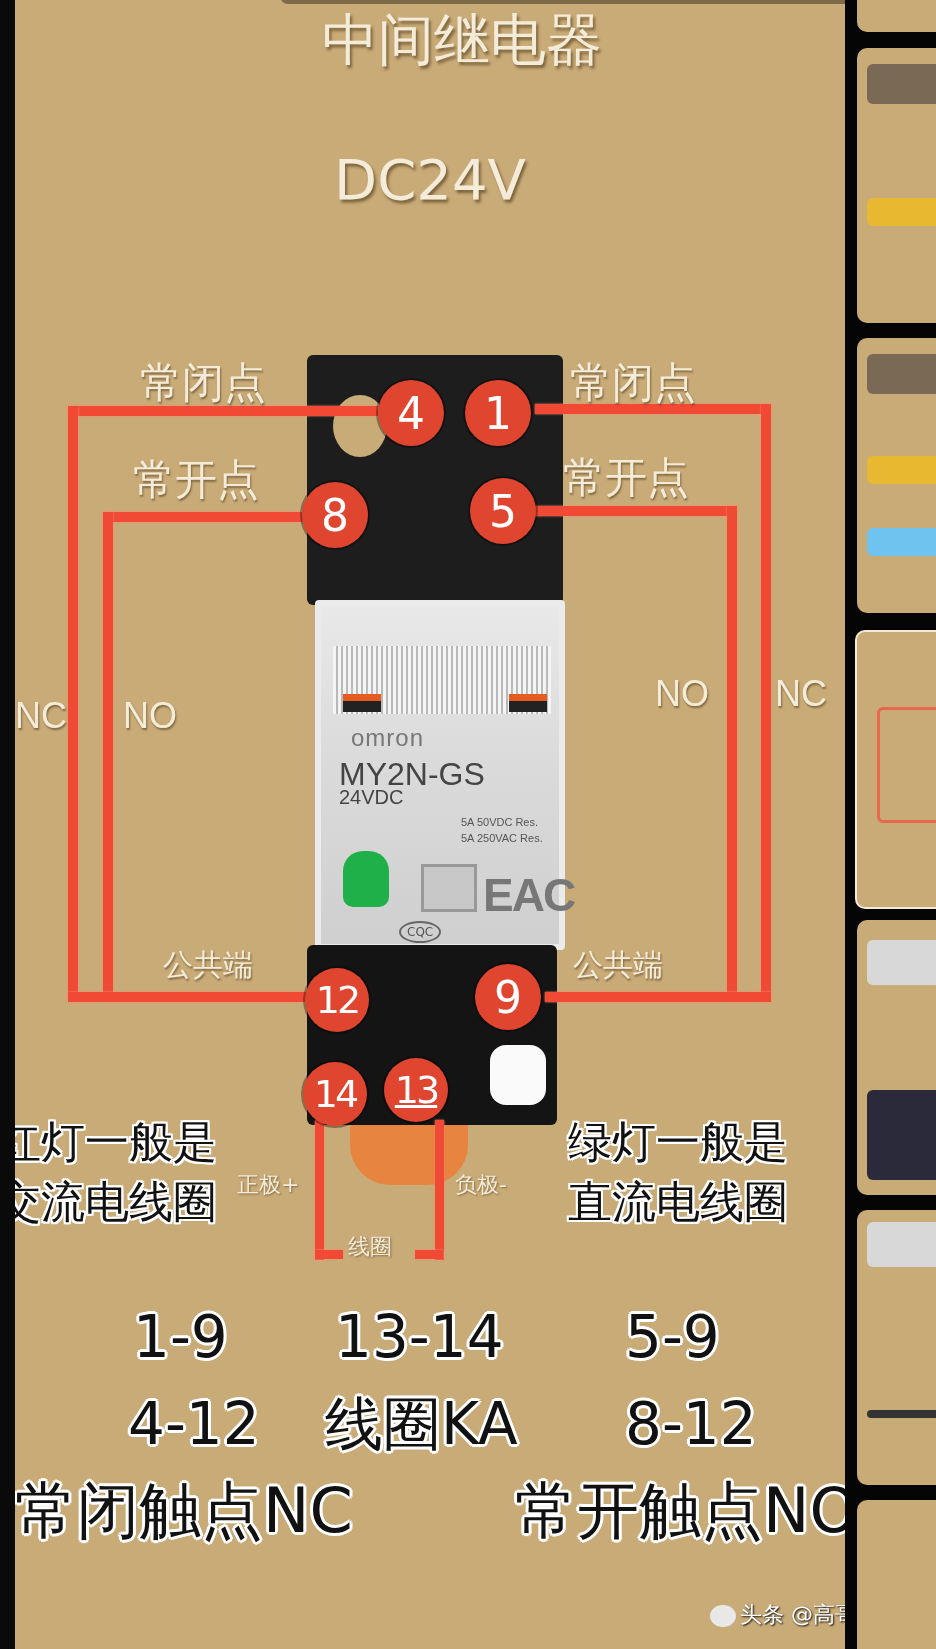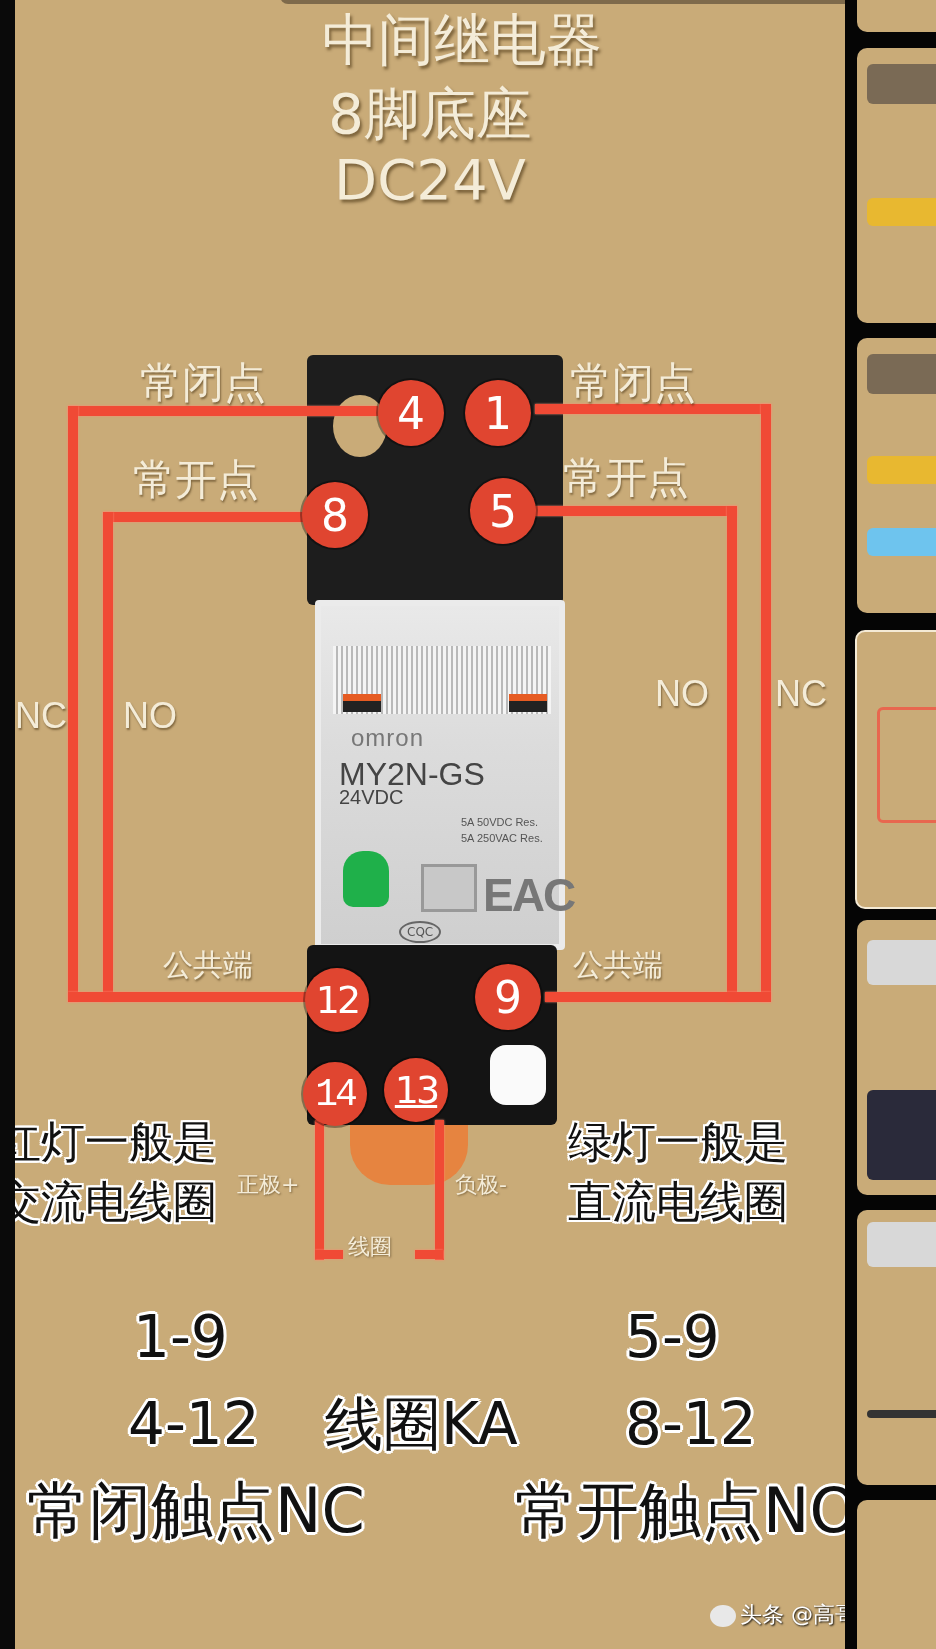--- a/index.html
+++ b/index.html
@@ -99,21 +99,20 @@
 </style>
 </head>
 <body>
 
 <div class="left-strip"></div>
 
 <div class="main">
   <div class="top-bar"></div>
 
   <div class="title-line" style="top:12px;margin-left:32px;">中间继电器</div>
-  <div class="title-line" style="top:86px;">8脚底座</div>
   <div class="title-line" style="top:152px;">DC24V</div>
 
   <div class="socket-top"></div>
   <div class="socket-hole"></div>
 
   <div class="relay-body">
     <div class="relay-grille"></div>
     <div class="relay-orange" style="left:22px;"></div>
     <div class="relay-orange" style="left:188px;"></div>
     <div class="relay-brand">omron</div>
@@ -149,21 +148,21 @@
   <div class="wire" style="left:300px; top:1250px; width:28px; height:9px;"></div>
   <div class="wire" style="left:420px; top:1120px; width:9px; height:140px;"></div>
   <div class="wire" style="left:400px; top:1250px; width:28px; height:9px;"></div>
 
   <div class="pin" style="left:363px; top:380px;">4</div>
   <div class="pin" style="left:450px; top:380px;">1</div>
   <div class="pin" style="left:287px; top:482px;">8</div>
   <div class="pin" style="left:455px; top:478px;">5</div>
   <div class="pin sm" style="left:290px; top:968px;">12</div>
   <div class="pin" style="left:460px; top:964px;">9</div>
-  <div class="pin sm" style="left:288px; top:1062px;font-family:Liberation Mono, monospace;">14</div>
+  <div class="pin sm" style="left:288px; top:1062px;">14</div>
   <div class="pin sm" style="left:369px; top:1058px;text-decoration:underline;">13</div>
 
   <div class="small-label" style="left:125px; top:355px;">常闭点</div>
   <div class="small-label" style="left:555px; top:355px;">常闭点</div>
   <div class="small-label" style="left:118px; top:452px;">常开点</div>
   <div class="small-label" style="left:548px; top:450px;">常开点</div>
   <div class="small-label" style="left:148px; top:945px; font-size:30px;">公共端</div>
   <div class="small-label" style="left:558px; top:945px; font-size:30px;">公共端</div>
 
   <div class="side-label" style="left:0px; top:695px;">NC</div>
@@ -175,24 +174,25 @@
   <div class="pol-label" style="left:440px; top:1170px;">负极-</div>
   <div class="pol-label" style="left:333px; top:1232px;">线圈</div>
 
   <div class="black-text" style="left:-18px; top:1120px;">红灯一般是</div>
   <div class="black-text" style="left:-18px; top:1180px;">交流电线圈</div>
   <div class="black-text" style="left:553px; top:1120px;">绿灯一般是</div>
   <div class="black-text" style="left:553px; top:1180px;">直流电线圈</div>
 
   <div class="map-text" style="left:118px; top:1308px;">1-9</div>
   <div class="map-text" style="left:113px; top:1395px;">4-12</div>
+  <div class="map-text" style="left:320px; top:1308px;">13-14</div>
   <div class="map-text" style="left:310px; top:1395px;">线圈KA</div>
   <div class="map-text" style="left:610px; top:1308px;">5-9</div>
   <div class="map-text" style="left:610px; top:1395px;">8-12</div>
-  <div class="map-text" style="left:12px; top:1480px; font-size:62px;">常闭触点NC</div>
+  <div class="map-text" style="left:0px; top:1480px; font-size:62px;">常闭触点NC</div>
   <div class="map-text" style="left:500px; top:1480px; font-size:62px;">常开触点NO</div>
 </div>
 
 <div class="watermark">
   <span class="watermark-icon"></span><span>头条 @高哥说事 电子技术控</span>
 </div>
 
 <div class="right-strip"></div>
 <div class="thumb" style="top:-20px; height:52px;"></div>
 <div class="thumb" style="top:48px; height:275px;">

